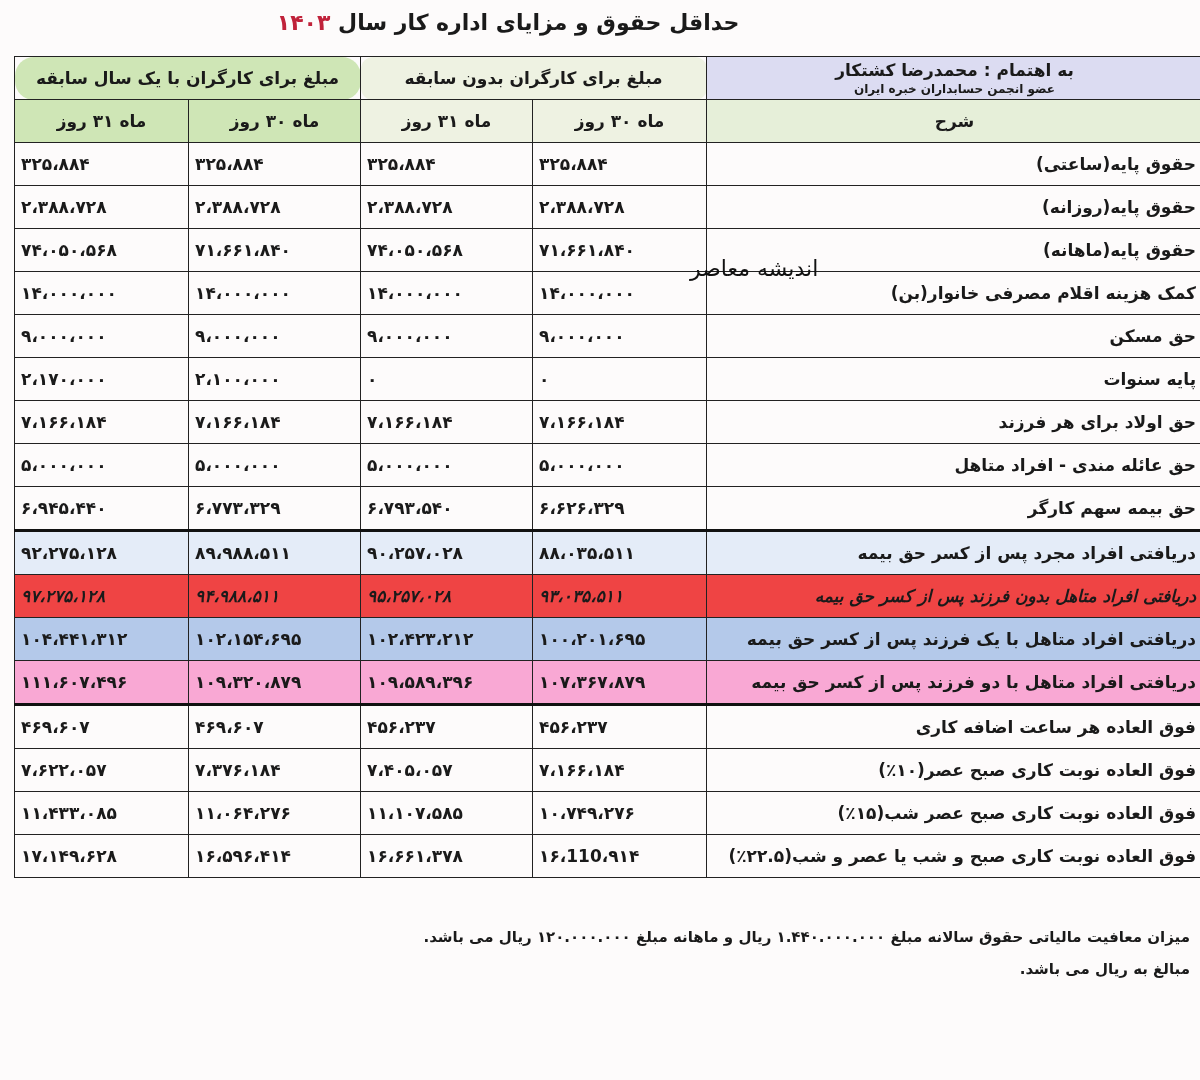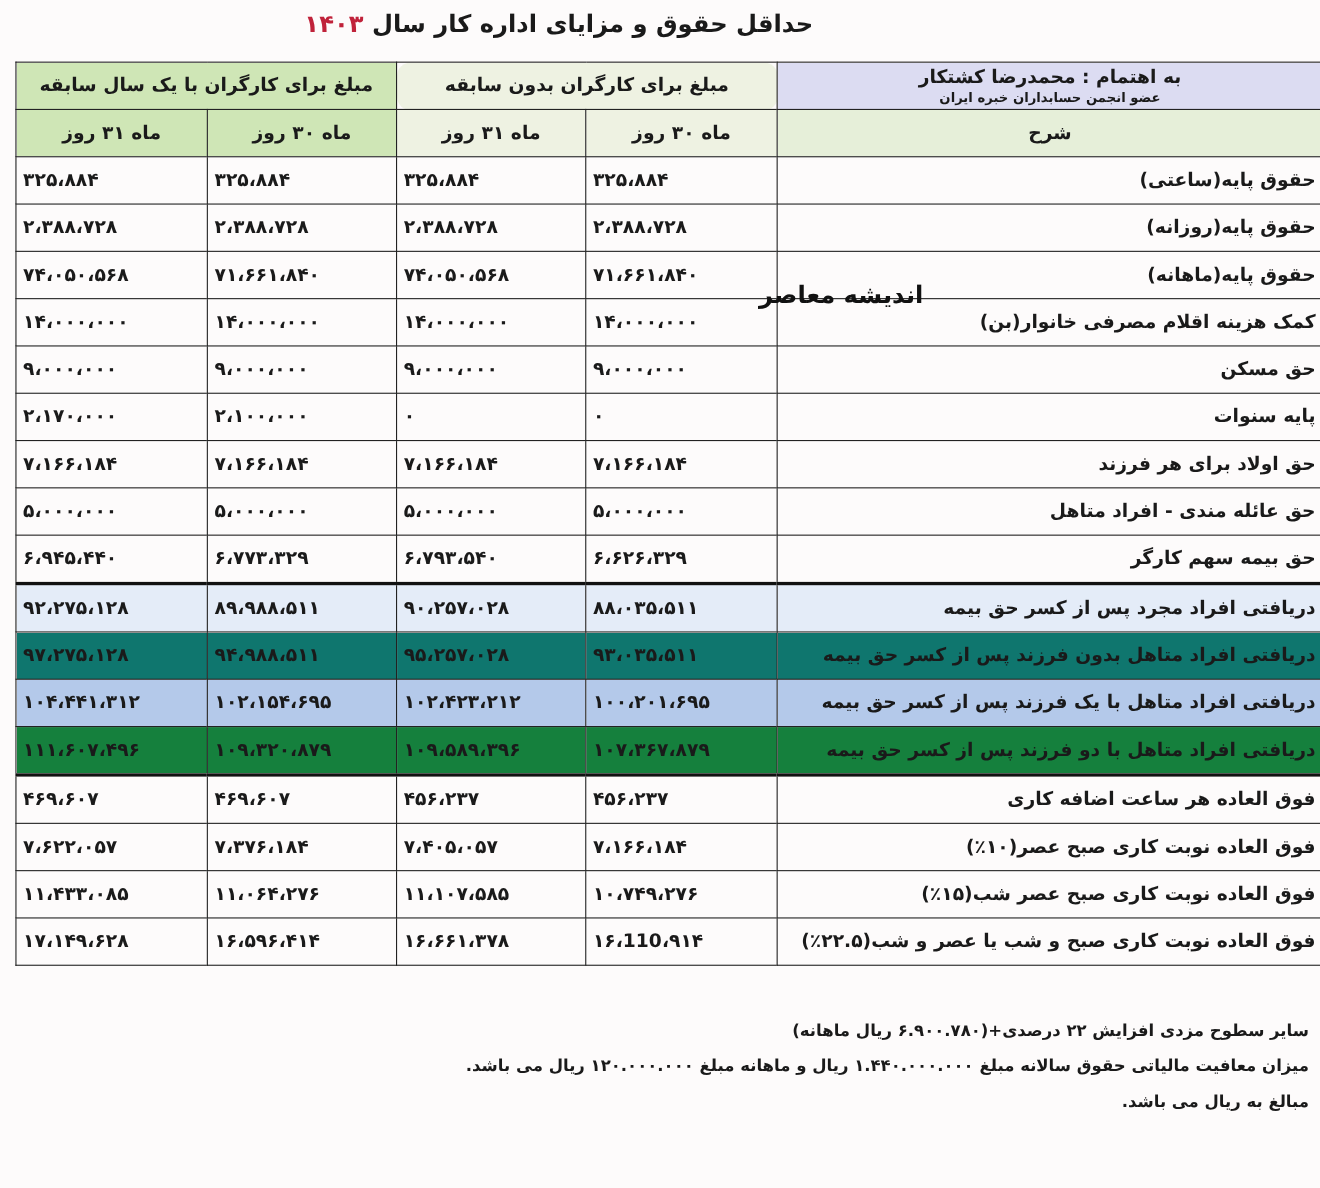--- a/index.html
+++ b/index.html
@@ -18,34 +18,34 @@
   }
   table.main td, table.main th {
     border: 1.5px solid #222; padding: 0 6px; height: 42px; font-size: 17px;
     font-weight: bold; white-space: nowrap; overflow: hidden;
   }
   th.desc-head-top {
     background: #dcdcf2; height: 66px; text-align: center; font-size: 15px;
   }
   th.desc-head-top .line2 { font-size: 12px; font-weight: bold; margin-top: 2px; display:block; }
   th.grp-1 { background: #eef2e2; height: 66px; text-align: center; border-radius: 12px; }
-  th.grp-2 { background: #cfe6b6; height: 66px; text-align: center; }
+  th.grp-2 { background: #cfe6b6; height: 66px; text-align: center; border-radius: 19px; }
   th.sub-1 { background: #eef2e2; text-align: center; height: 44px; }
   th.sub-2 { background: #cfe6b6; text-align: center; height: 44px; }
   th.desc-head { background: #e6efd9; text-align: center; height: 44px; }
   td.label { text-align: right; }
   td.val { text-align: left; font-size: 16px; letter-spacing: 0.5px; }
   tr.blue1 td { background: #e4ecf8; margin-left: 32px; }
-  tr.blue2 td { background: #0f766e; }
+  tr.blue2 td { background: #ef4444; font-style: italic; }
   tr.blue3 td { background: #b4c9ea; }
-  tr.blue4 td { background: #15803d; }
+  tr.blue4 td { background: #f9a8d4; }
   tr.thick-top td { border-top: 3px solid #111; }
   td.small-label { font-size: 13px; }
   .watermark {
-    position: absolute; left: 690px; top: 256px; font-size: 22px; font-weight: bold;
+    position: absolute; left: 690px; top: 256px; font-size: 22px; font-weight: normal;
     direction: rtl; color: #111; pointer-events: none;
   }
   .notes {
     position: absolute; right: 10px; top: 928px; direction: rtl; text-align: right;
     font-size: 15px; font-weight: bold;
   }
   .notes div { margin-bottom: 14px; }
 </style>
 </head>
 <body>
@@ -199,16 +199,15 @@
         <td class="val">۱۶،۶۶۱،۳۷۸</td>
         <td class="val">۱۶،۵۹۶،۴۱۴</td>
         <td class="val">۱۷،۱۴۹،۶۲۸</td>
       </tr>
     </tbody>
 </table>
 
 <div class="watermark">اندیشه معاصر</div>
 
 <div class="notes">
-  <div>سایر سطوح مزدی افزایش ۲۲ درصدی+(۶.۹۰۰.۷۸۰ ریال ماهانه)</div>
   <div>میزان معافیت مالیاتی حقوق سالانه مبلغ ۱.۴۴۰.۰۰۰.۰۰۰ ریال و ماهانه مبلغ ۱۲۰.۰۰۰.۰۰۰ ریال می باشد.</div>
   <div>مبالغ به ریال می باشد.</div>
 </div>
 
 </body></html>

